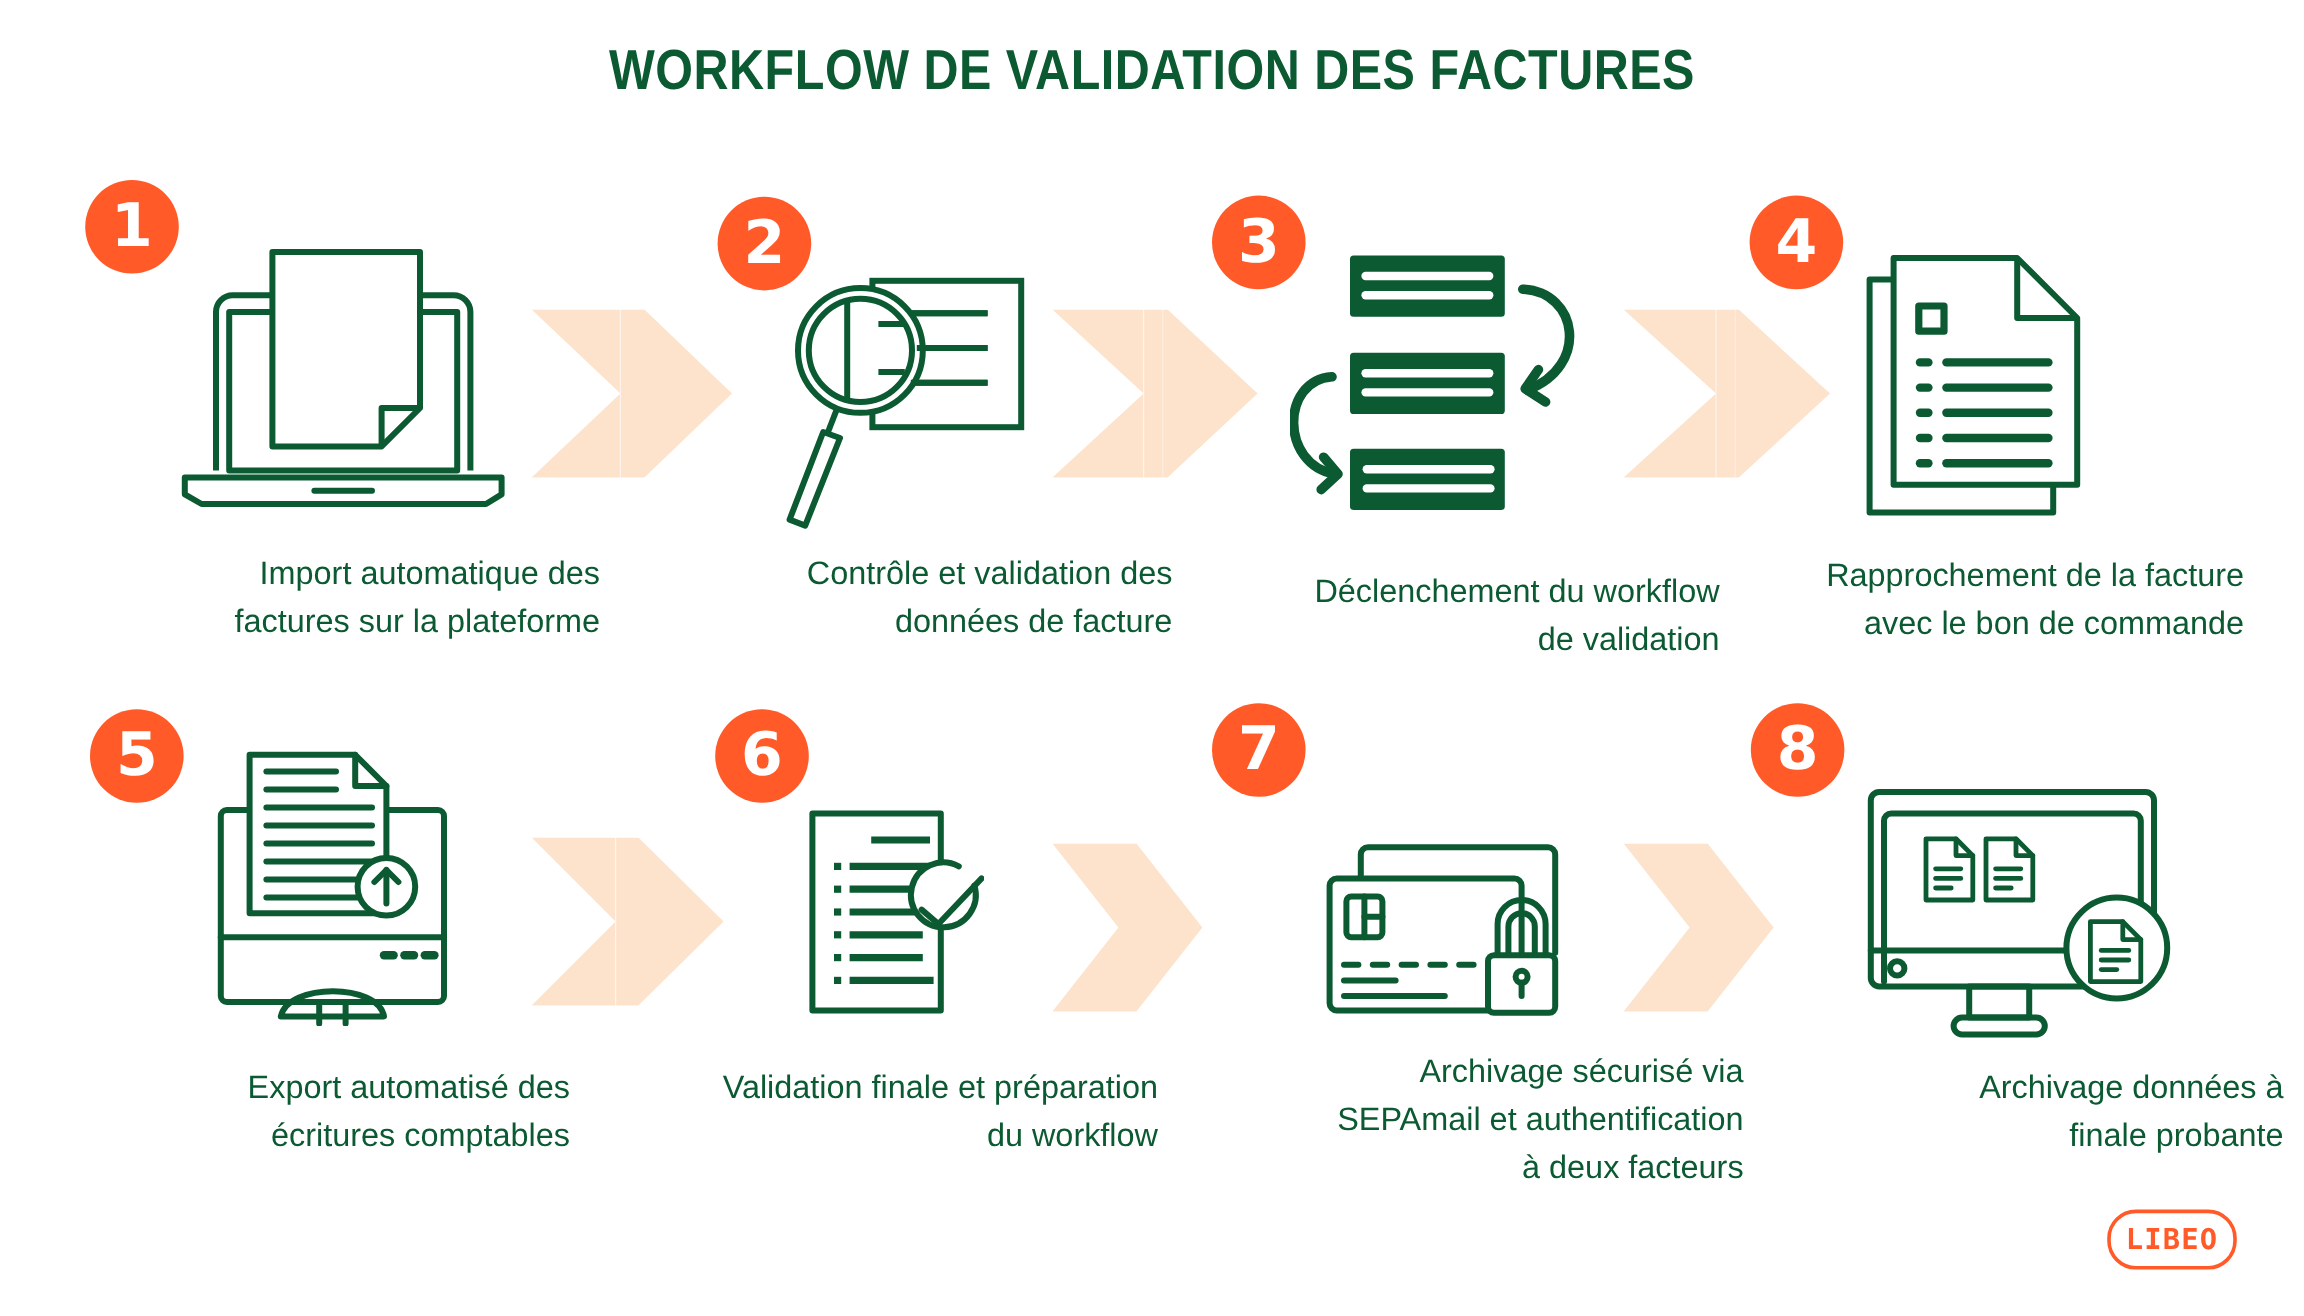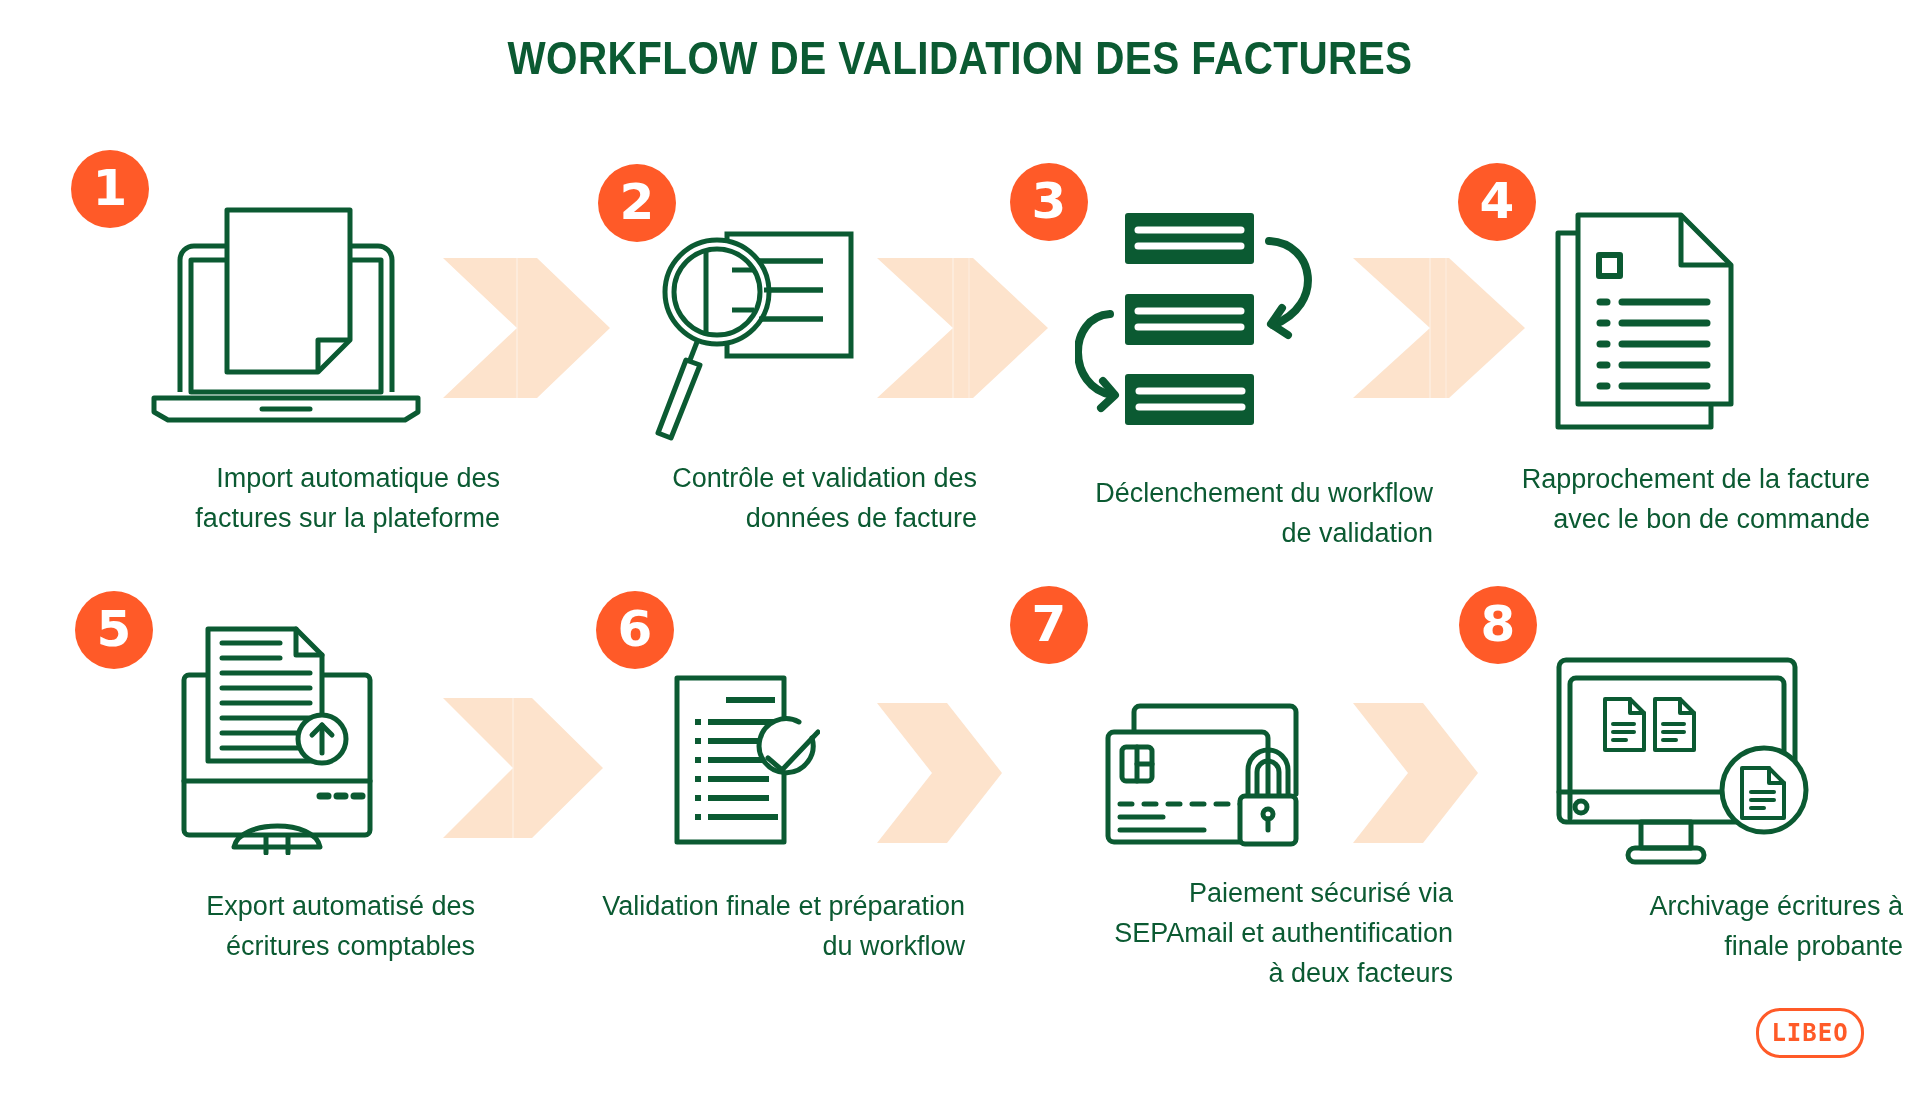--- a/index.html
+++ b/index.html
@@ -233,21 +233,21 @@
     <line x1="20" y1="117" x2="63" y2="117"></line>
     <line x1="20" y1="130" x2="104" y2="130"></line>
     <path d="M148,96 V70 a20,20 0 0 1 40,0 V96"></path>
     <path d="M157,96 V72 a11,11 0 0 1 22,0 V96"></path>
     <rect x="140" y="96" width="56" height="48" rx="5" fill="#fff"></rect>
     <circle cx="168" cy="114" r="5"></circle>
     <line x1="168" y1="119" x2="168" y2="130"></line>
   </g>
 </svg>
 <div class="label" style="left:1013px;top:873px">
-  <div>Paiement sécurisé via</div>
+  <div>Archivage sécurisé via</div>
   <div>SEPAmail et authentification</div>
   <div>à deux facteurs</div>
 </div>
 
 <div class="badge" style="left:1459px;top:586px">
     <span>8</span>
   </div>
 <svg class="icon" style="left:1550px;top:650px" width="270" height="215" viewBox="0 0 270 215">
   <g fill="none" stroke="#0b5a32" stroke-width="5" stroke-linejoin="round" stroke-linecap="round">
     <rect x="9" y="10" width="236" height="162" rx="7"></rect>
@@ -268,19 +268,19 @@
       <line x1="113" y1="90" x2="126" y2="90" stroke-width="4"></line>
     <circle cx="214" cy="140" r="42" fill="#fff"></circle>
     <path d="M192,118 H219 L234,133 V168 H192 Z" stroke-width="4"></path>
     <path d="M219,118 V133 H234" stroke-width="4"></path>
     <line x1="201" y1="142" x2="224" y2="142" stroke-width="4"></line>
       <line x1="201" y1="150" x2="224" y2="150" stroke-width="4"></line>
       <line x1="201" y1="158" x2="214" y2="158" stroke-width="4"></line>
   </g>
 </svg>
 <div class="label" style="left:1463px;top:886px">
-  <div>Archivage écritures à</div>
+  <div>Archivage données à</div>
   <div>finale probante</div>
 </div>
 
 <div class="logo">
     <span>LIBEO</span>
   </div>
 
 </body></html>

